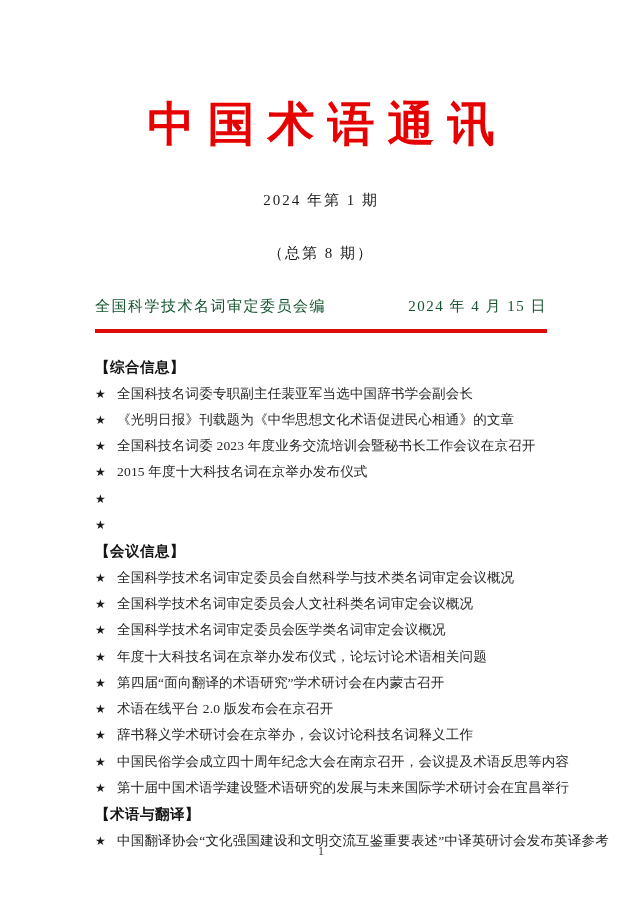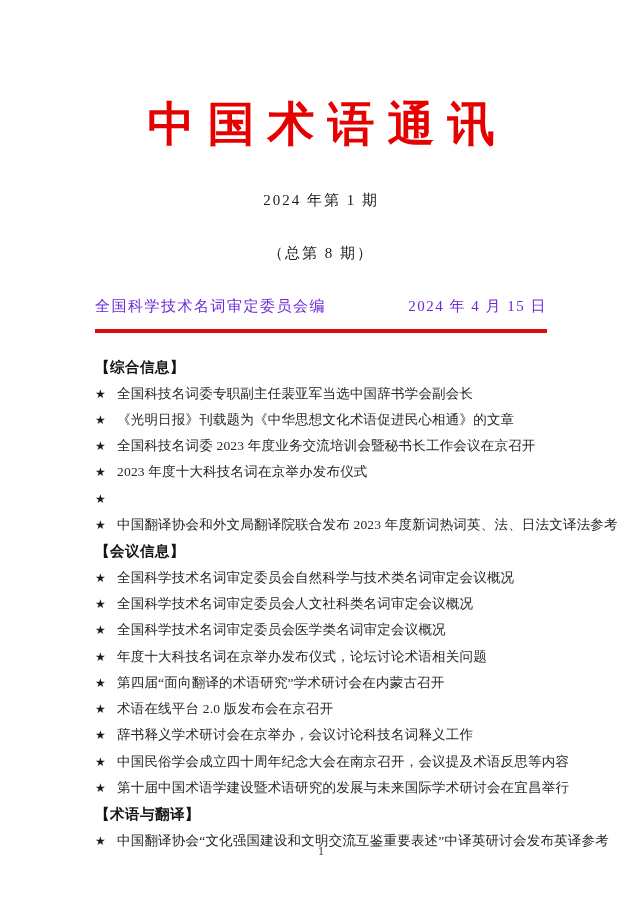--- a/index.html
+++ b/index.html
@@ -40,21 +40,21 @@
   .issue-line.first {
     margin-top: 33px;
   }
   .editor-row {
     display: flex;
     justify-content: space-between;
     align-items: center;
     margin-top: 34px;
     font-size: 15px;
     letter-spacing: 1.5px;
-    color: #6d28d9;
+    color: #14532d;
   }
   .red-rule {
     margin-top: 13px;
     height: 4px;
     background: var(--rule-red, #dd0c0c);
   }
   .contents {
     margin-top: 21px;
   }
   .section-header {
@@ -122,28 +122,27 @@
       <div class="item-row">
         <span class="item-star">★</span>
         <span class="item-text">《光明日报》刊载题为《中华思想文化术语促进民心相通》的文章</span>
       </div>
       <div class="item-row">
         <span class="item-star">★</span>
         <span class="item-text">全国科技名词委 2023 年度业务交流培训会暨秘书长工作会议在京召开</span>
       </div>
       <div class="item-row">
         <span class="item-star">★</span>
-        <span class="item-text">2023 年度十大科技名词在京举办发布仪式</span>
+        <span class="item-text">2015 年度十大科技名词在京举办发布仪式</span>
       </div>
       <div class="item-row">
         <span class="item-star">★</span>
       </div>
       <div class="item-row">
         <span class="item-star">★</span>
-        <span class="item-text">中国翻译协会和外文局翻译院联合发布 2023 年度新词热词英、法、日法文译法参考</span>
       </div>
       <div class="section-header">【会议信息】</div>
       <div class="item-row">
         <span class="item-star">★</span>
         <span class="item-text">全国科学技术名词审定委员会自然科学与技术类名词审定会议概况</span>
       </div>
       <div class="item-row">
         <span class="item-star">★</span>
         <span class="item-text">全国科学技术名词审定委员会人文社科类名词审定会议概况</span>
       </div>

